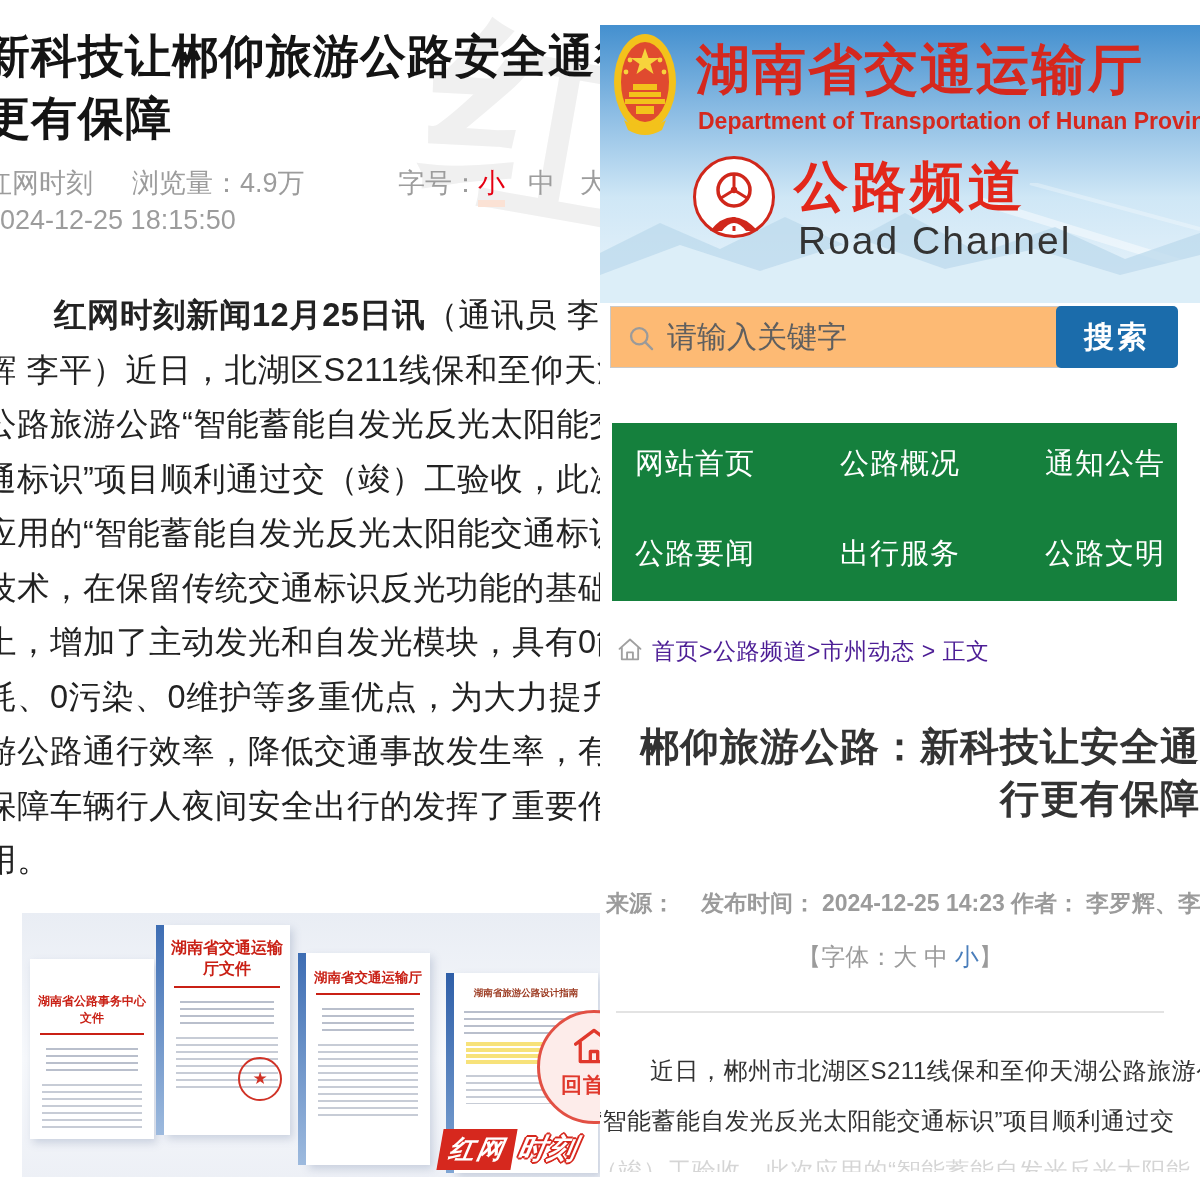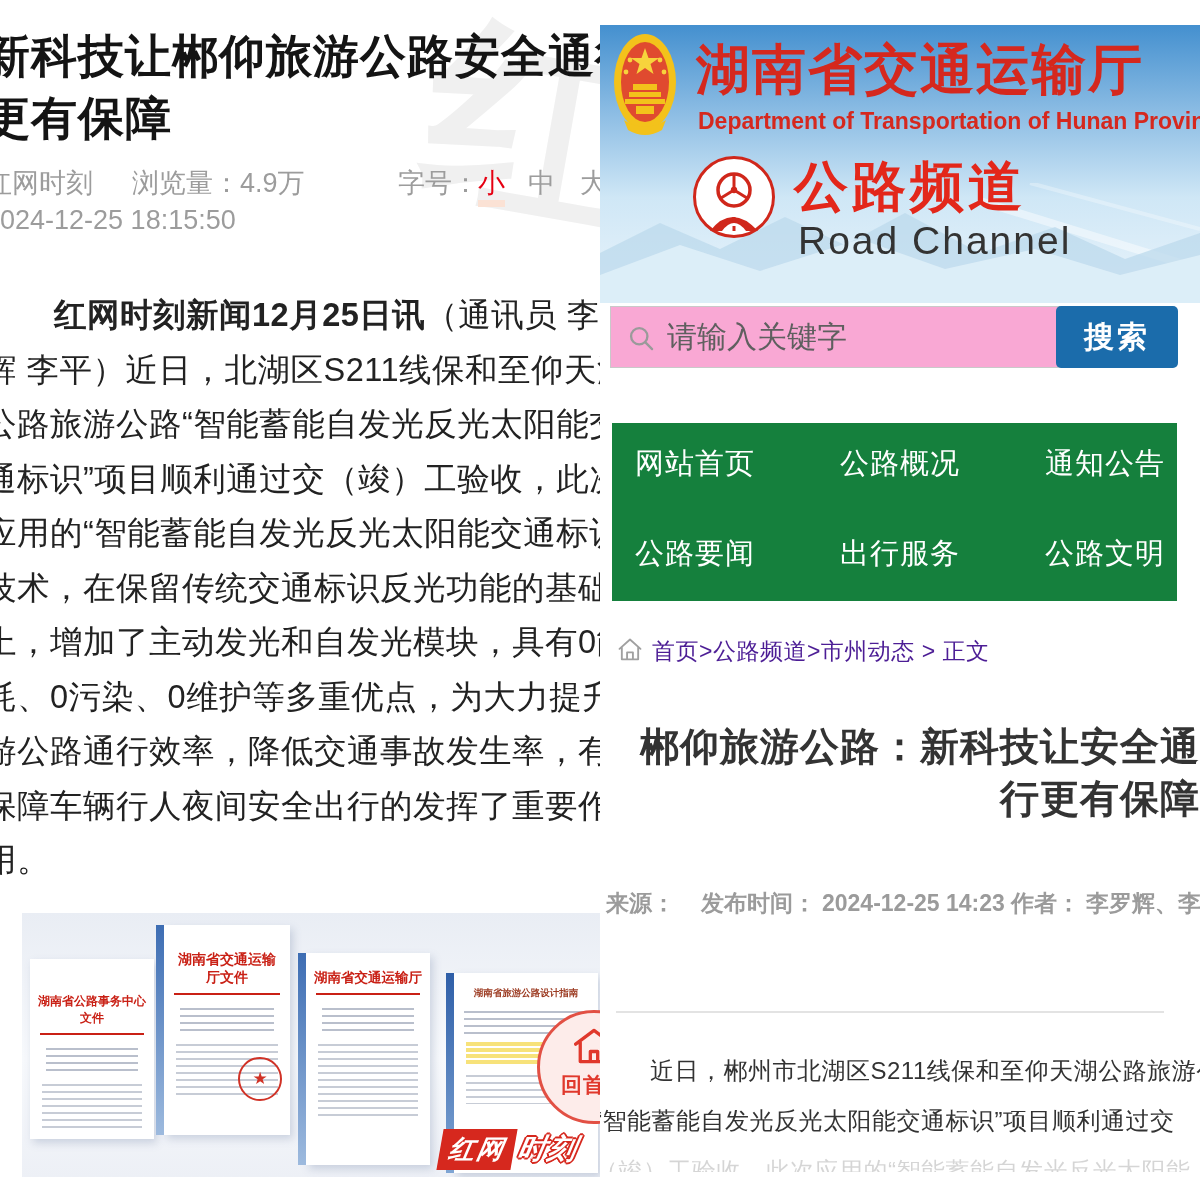--- a/index.html
+++ b/index.html
@@ -65,21 +65,21 @@
   .rp-emblem{left:12px;top:5px;z-index:2;}
   .rp-dept-cn{left:96px;top:14px;font-size:54px;font-weight:700;color:#d5281e;
      letter-spacing:2px;line-height:60px;z-index:2;}
   .rp-dept-en{left:98px;top:82px;font-size:23px;font-weight:700;color:#d5281e;
      line-height:28px;z-index:2;}
   .rp-chan-logo{left:92px;top:130px;z-index:2;}
   .rp-chan-cn{left:194px;top:130px;font-size:54px;font-weight:700;color:#e3271a;
      letter-spacing:4px;line-height:62px;z-index:2;}
   .rp-chan-en{left:198px;top:194px;font-size:39px;color:#333;letter-spacing:2px;
      line-height:44px;z-index:2;}
-  .rp-search-input{left:10px;top:306px;width:496px;height:62px;background:#f9a8d4;
+  .rp-search-input{left:10px;top:306px;width:496px;height:62px;background:#fdba74;
      border:1px solid #c9c9c9;box-sizing:border-box;}
   .rp-search-ph{position:absolute;left:56px;top:0;height:60px;line-height:60px;
      font-size:30px;color:#5f5f5f;}
   .rp-search-btn{left:456px;top:306px;width:122px;height:62px;background:#1b6cab;
      border-radius:5px;color:#fff;font-size:30px;font-weight:700;letter-spacing:3px;
      text-align:center;line-height:62px;}
   .rp-nav{left:12px;top:423px;width:565px;height:178px;background:#15803d;}
   .rp-nav-item{position:absolute;color:#fff;font-size:29px;letter-spacing:1px;line-height:36px;}
   .rp-crumb-text{left:52px;top:636px;font-size:23px;color:#4c1d95;line-height:30px;letter-spacing:0.5px;}
   .rp-crumb-icon{left:16px;top:636px;}
@@ -135,21 +135,21 @@
 
     <div class="abs lp-photo">
       <div class="doc" style="left:8px;top:46px;width:124px;height:180px;">
         <div class="doc-title" style="font-size:12px;margin-top:34px;padding:0 6px;">湖南省公路事务中心文件</div>
         <div class="doc-redline"></div>
         <div class="doc-stripes-short"></div>
         <div class="doc-stripes" style="height:50px;"></div>
       </div>
       <div class="doc" style="left:142px;top:12px;width:126px;height:210px;">
         <div class="doc-spine"></div>
-        <div class="doc-title" style="font-size:14px;margin-top:26px;padding:0 12px;">湖南省交通运输厅文件</div>
+        <div class="doc-title" style="font-size:16px;margin-top:13px;padding:0 4px;">湖南省交通运输厅文件</div>
         <div class="doc-redline"></div>
         <div class="doc-stripes-short"></div>
         <div class="doc-stripes" style="height:56px;"></div>
         <div class="doc-seal"><span>★</span></div>
       </div>
       <div class="doc" style="left:284px;top:40px;width:124px;height:212px;">
         <div class="doc-spine"></div>
         <div class="doc-title" style="font-size:13.5px;margin-top:16px;padding:0 6px;">湖南省交通运输厅</div>
         <div class="doc-redline"></div>
         <div class="doc-stripes-short"></div>
@@ -241,20 +241,23 @@
     </svg>
     <div class="abs rp-crumb-text nowrap">首页&gt;公路频道&gt;市州动态 &gt; 正文</div>
 
     <div class="abs rp-title rp-title1">郴仰旅游公路：新科技让安全通</div>
     <div class="abs rp-title rp-title2">行更有保障</div>
 
     <div class="abs rp-meta nowrap">
       <span class="gap">来源：</span><span>发布时间：</span><span>2024-12-25 14:23</span><span>作者：</span><span>李罗辉、李平</span>
     </div>
 
+    <div class="abs rp-fontrow nowrap">
+      <span>【字体：</span><span>大</span>&nbsp;<span>中</span>&nbsp;<span class="rp-font-small">小</span><span>】</span>
+    </div>
 
     <div class="abs rp-divider"></div>
 
     <div class="abs rp-body">
       <div class="rp-bline rp-bindent">近日，郴州市北湖区S211线保和至仰天湖公路旅游公路</div>
       <div class="rp-bline">“智能蓄能自发光反光太阳能交通标识”项目顺利通过交</div>
       <div class="rp-bline rp-faded">（竣）工验收，此次应用的“智能蓄能自发光反光太阳能</div>
     </div>
 
   </div>

